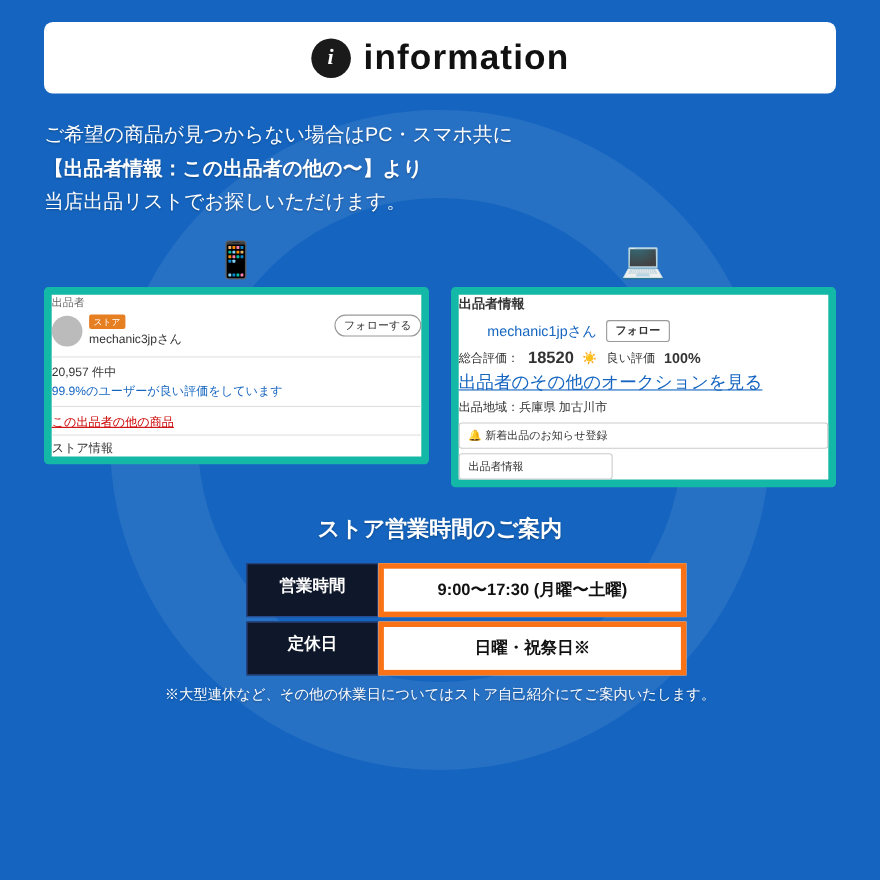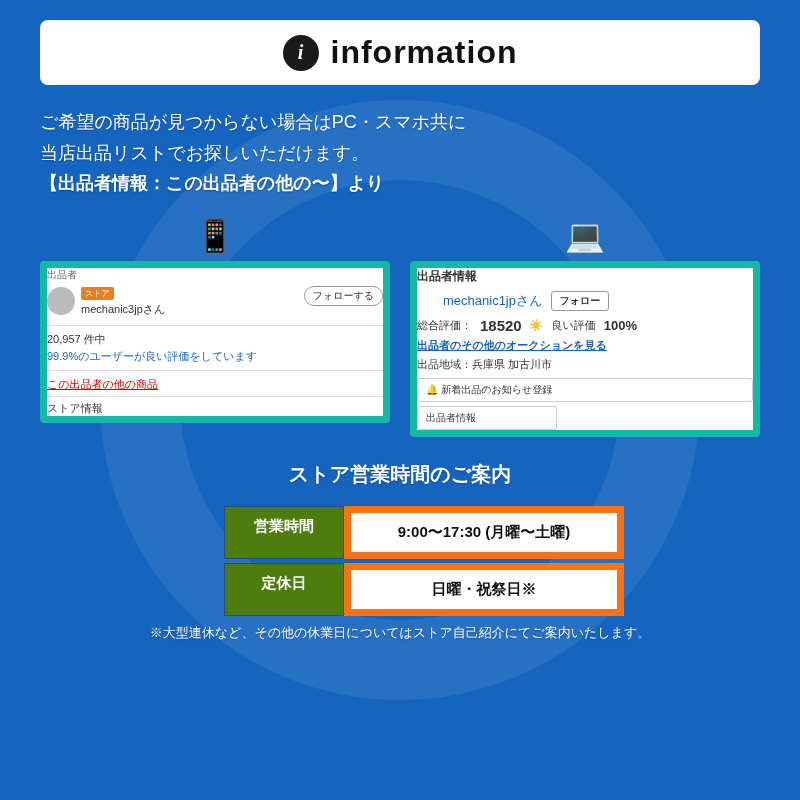--- a/index.html
+++ b/index.html
@@ -246,24 +246,23 @@
 
     .pct-bold {
       font-weight: bold;
       color: #333;
       font-size: 13px;
     }
 
     .auction-link {
       color: #1565c0;
       text-decoration: underline;
-      font-size: 11px;
+      font-size: 16px;
       margin-bottom: 4px;
       display: block;
-      font-weight: bold;
     }
 
     .location-row {
       font-size: 11px;
       color: #333;
       margin-bottom: 6px;
     }
 
     .notify-btn {
       border: 1px solid #ccc;
@@ -306,40 +305,40 @@
     }
 
     .hours-row {
       display: flex;
       justify-content: center;
       gap: 0;
       margin-bottom: 4px;
     }
 
     .hours-label {
-      background: #4d7c0f;
+      background: #0f172a;
       color: white;
       font-size: 15px;
       font-weight: bold;
       padding: 10px 20px;
       min-width: 120px;
       text-align: center;
       border: 1px solid #2a4a8b;
       margin-left: 48px;
     }
 
     .hours-value {
       background: white;
       color: #111;
       font-size: 15px;
       font-weight: bold;
       padding: 10px 24px;
       min-width: 280px;
       text-align: center;
-      border: 7px solid #f97316;
+      border: 5px solid #f97316;
     }
 
     .hours-note {
       color: white;
       font-size: 13px;
       margin-top: 8px;
       text-shadow: 0 1px 2px rgba(0,0,0,0.3);
     }
   </style>
 </head>
@@ -351,24 +350,24 @@
 
   <div class="info-header">
     <div class="info-icon">
       <span>i</span>
     </div>
     <span class="info-title">information</span>
   </div>
 
   <div class="main-text">
     <div>ご希望の商品が見つからない場合はPC・スマホ共に</div>
-    <div>当店出品リストでお探しいただけます。</div>
     <div>
       <span class="bold-bracket">【出品者情報：この出品者の他の〜】より</span>
     </div>
+    <div>当店出品リストでお探しいただけます。</div>
   </div>
 
   <div class="screenshots">
 
     <div class="screenshot-wrapper">
       <div class="device-icon">📱</div>
       <div class="screenshot-box ss-left">
         <div class="seller-label">出品者</div>
         <div class="header-row">
           <div class="seller-info">

